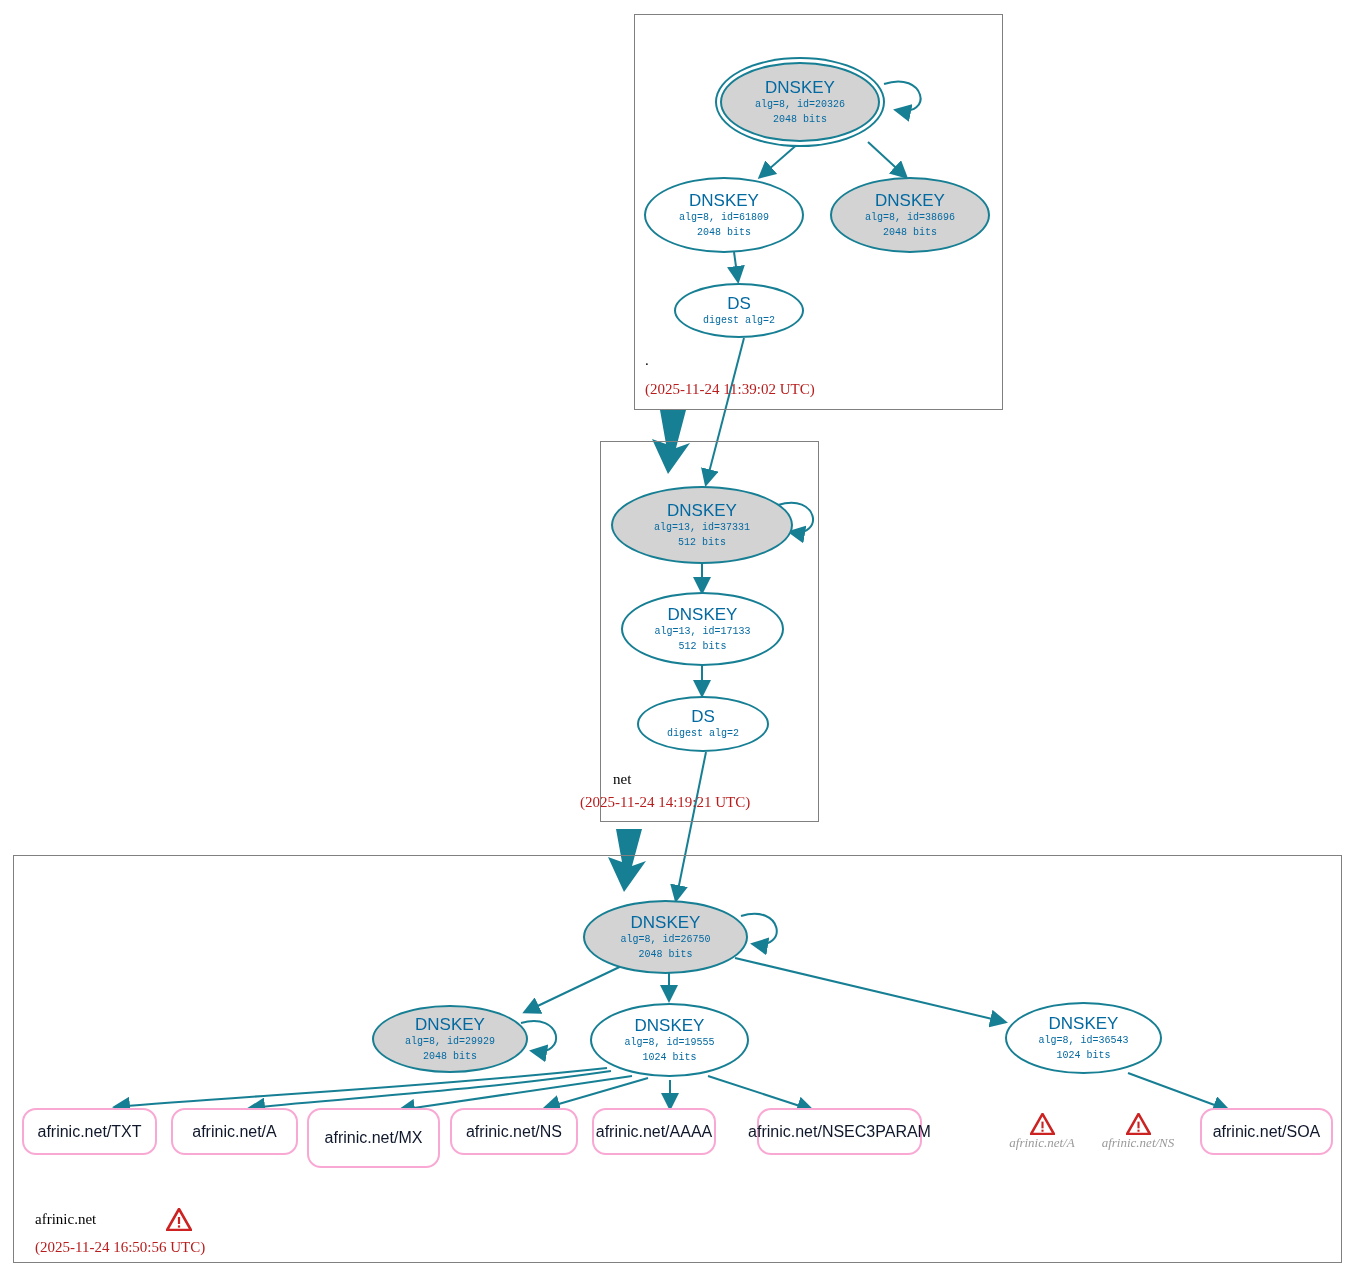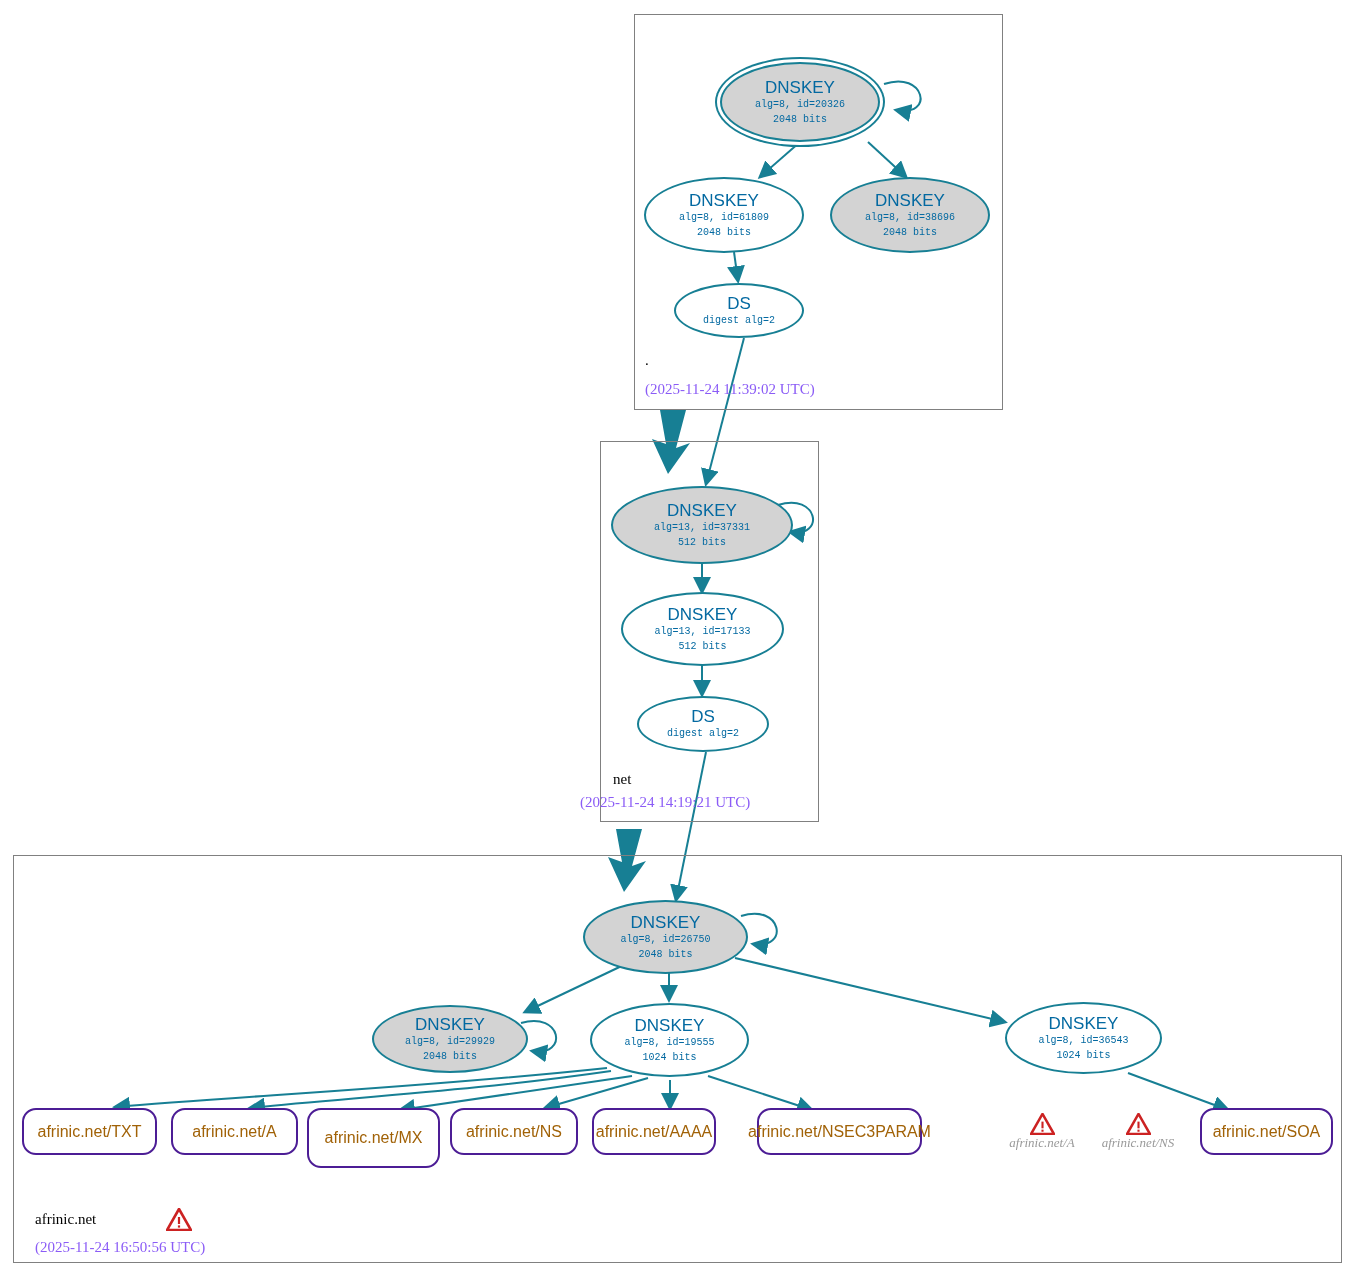--- a/index.html
+++ b/index.html
@@ -1,31 +1,31 @@
 <!DOCTYPE html>
 <html><head>
 <meta charset="utf-8">
 <style>
   html,body{margin:0;padding:0;background:#ffffff;}
   body{width:1357px;height:1282px;position:relative;overflow:hidden;
        font-family:"Liberation Sans", sans-serif;}
   #root-canvas{position:absolute;left:0;top:0;width:1357px;height:1282px;}
   .zone-box{position:absolute;border:1px solid #808080;background:transparent;box-sizing:border-box;}
   .zone-label{position:absolute;font-family:"Liberation Serif", serif;font-size:15px;color:#000;white-space:nowrap;}
-  .zone-time{position:absolute;font-family:"Liberation Serif", serif;font-size:15px;color:#8b5cf6;white-space:nowrap;}
+  .zone-time{position:absolute;font-family:"Liberation Serif", serif;font-size:15px;color:#b91c1c;white-space:nowrap;}
   .node{position:absolute;display:flex;flex-direction:column;align-items:center;justify-content:center;
         text-align:center;box-sizing:border-box;color:#0369a1;}
   .ellipse{border:2px solid #177f94;border-radius:50%;background:#ffffff;}
   .ellipse.shaded{background:#d3d3d3;}
   .ellipse.dbl{box-shadow:0 0 0 3px #ffffff, 0 0 0 5px #177f94;}
   .n-title{font-family:"Liberation Sans", sans-serif;font-size:17px;line-height:19px;}
   .n-sub{font-family:Liberation Mono, monospace;font-size:10px;line-height:15px;}
-  .rrset{position:absolute;border:2px solid #4c1d95;border-radius:14px;background:#fff;
+  .rrset{position:absolute;border:2px solid #f9a8d4;border-radius:14px;background:#fff;
          display:flex;align-items:center;justify-content:center;
-         font-family:"Liberation Sans", sans-serif;font-size:16px;color:#a16207;box-sizing:border-box;}
+         font-family:"Liberation Sans", sans-serif;font-size:16px;color:#0f172a;box-sizing:border-box;}
   .errnode{position:absolute;display:flex;flex-direction:column;align-items:center;}
   .errnode .lbl{font-family:"Liberation Serif", serif;font-style:italic;font-size:13px;color:#999;white-space:nowrap;}
   .warn-svg{display:block;}
 </style>
 </head>
 <body>
 
 <svg id="root-canvas" viewBox="0 0 1357 1282" xmlns="http://www.w3.org/2000/svg">
   <defs>
     <marker id="ar" markerWidth="9" markerHeight="9" refX="7.5" refY="4.5" orient="auto">

